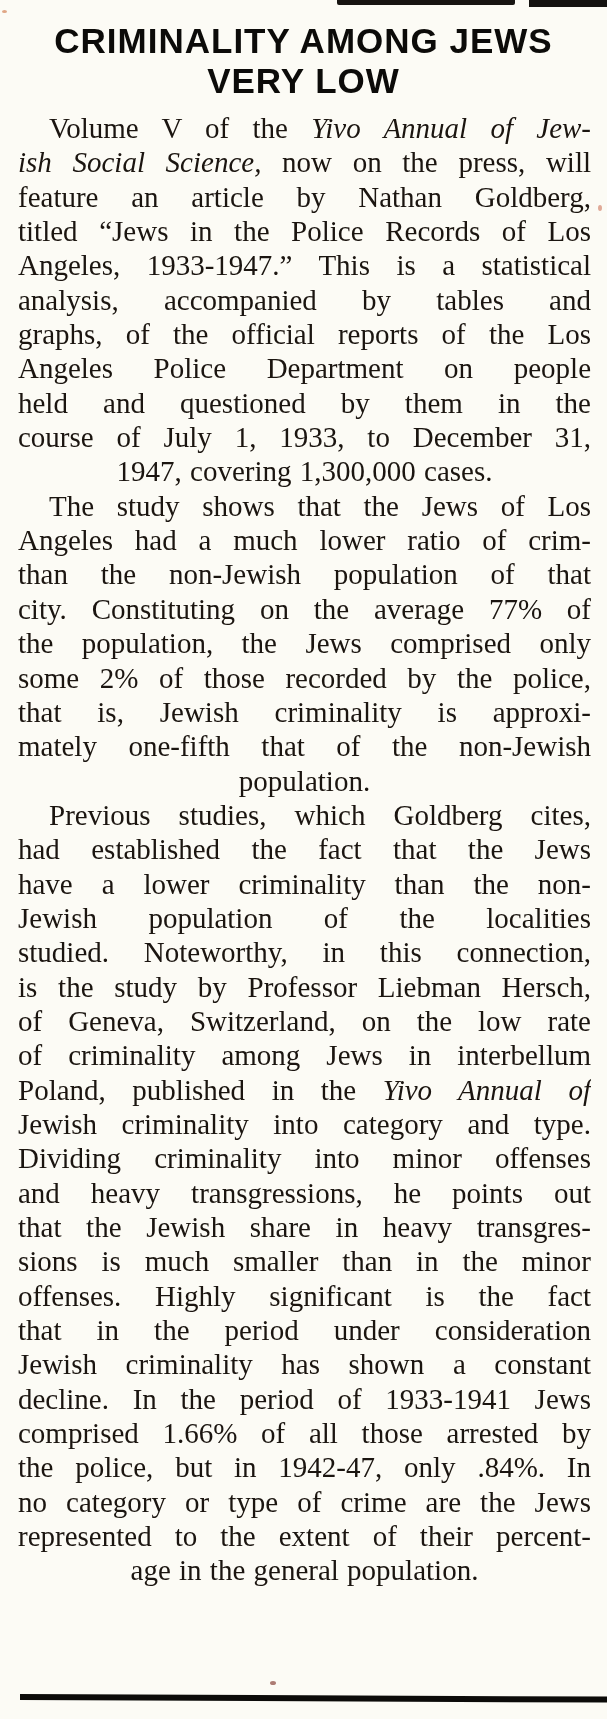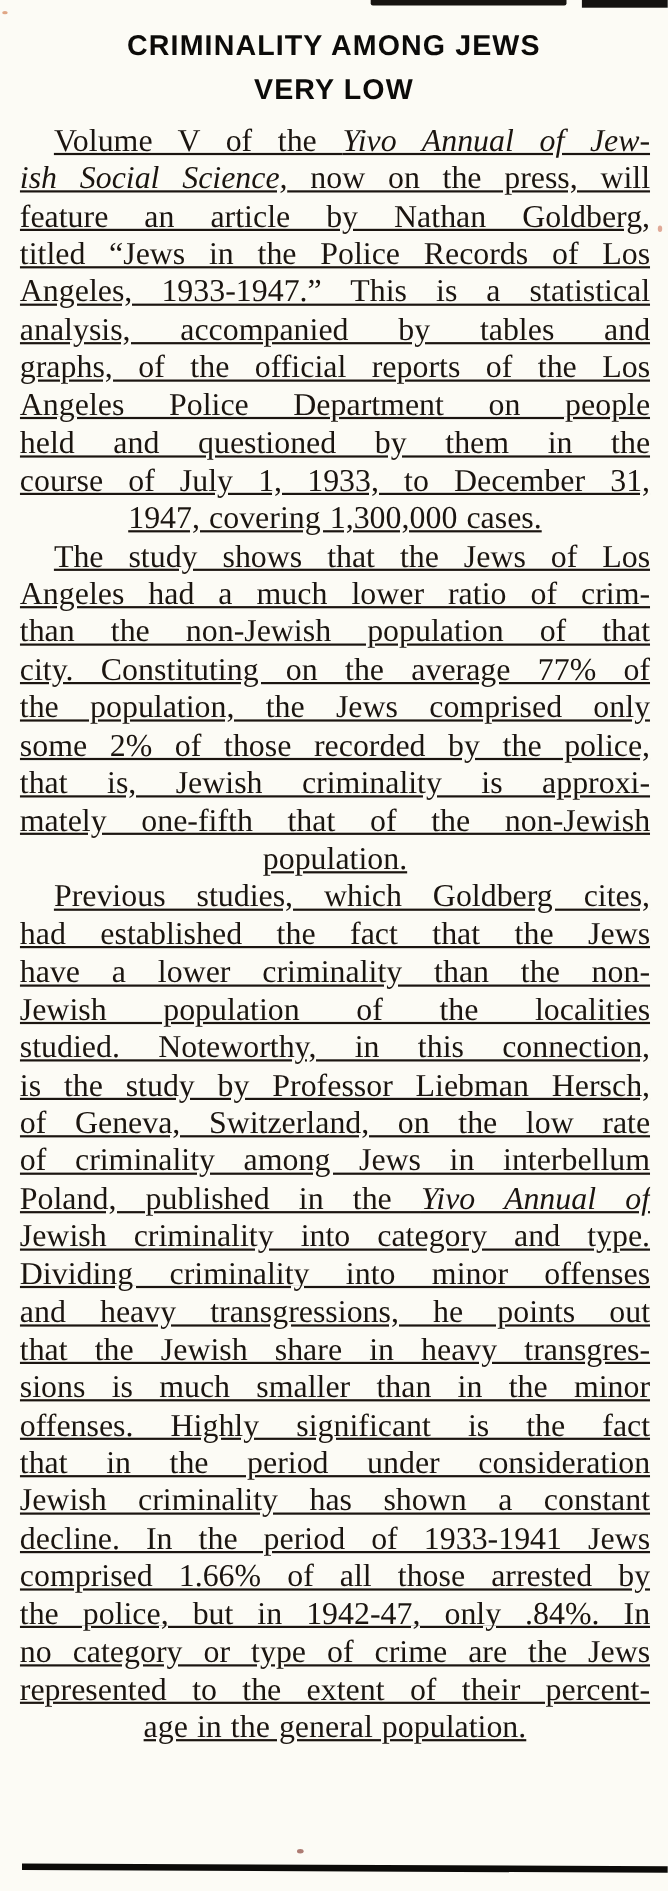--- a/index.html
+++ b/index.html
@@ -23,24 +23,24 @@
   .s3 { left: 270px; top: 1681px; width: 6px; height: 4px; background: rgba(120, 40, 30, .6); }
 
   .rule { position: absolute; top: 1694px; left: 20px; right: 0; height: 6px;
     background: var(--headline_ink, #0c0b09);
     transform: rotate(0.25deg); transform-origin: left center; }
 
   
   .masthead { margin: 0; padding-top: 21px; text-align: center;
     font-family: "Liberation Sans", sans-serif; font-weight: 700;
     color: var(--headline_ink, #0c0b09); }
-  .masthead .t1, .masthead .t2 { font-size: 26px; line-height: 40px; letter-spacing: 1px; text-align: center; }
+  .masthead .t1, .masthead .t2 { font-size: 35px; line-height: 40px; letter-spacing: 1px; text-align: center; }
 
   
-  .article { margin: 10px 16px 0 18px; text-decoration: underline; }
+  .article { margin: 10px 16px 0 18px; }
   .paragraph { margin: 0; }
   .line {
     height: 34.35px; line-height: 34.35px; overflow: hidden;
     font-size: 29px; text-align: justify; word-spacing: 1px;
   }
   .line::after { content: ""; display: inline-block; width: 100%; height: 0; }
   .line.first { text-indent: 31px; }
   .line.last { text-align: center; }
   .line.last::after { content: none; }
   .italic { font-style: italic; }

